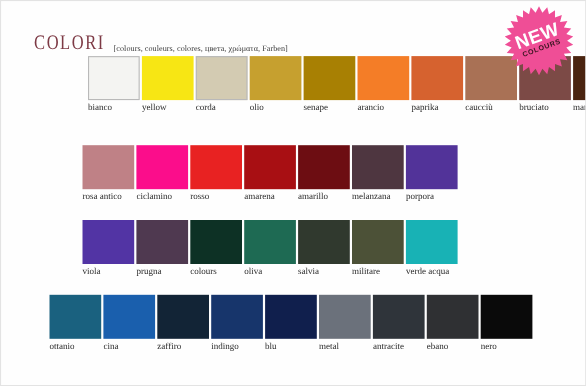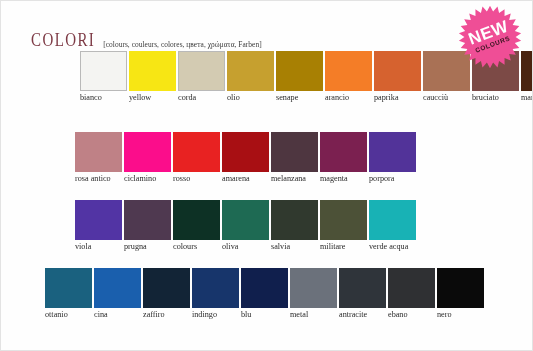--- a/index.html
+++ b/index.html
@@ -183,26 +183,26 @@
       </div>
       <div class="cell">
         <div class="swatch" style="background: rgb(232, 34, 34);"></div>
         <div class="label">rosso</div>
       </div>
       <div class="cell">
         <div class="swatch" style="background: rgb(168, 15, 19);"></div>
         <div class="label">amarena</div>
       </div>
       <div class="cell">
+        <div class="swatch" style="background: rgb(109, 13, 18);"></div>
+        <div class="label">amarillo</div>
+      </div>
+      <div class="cell">
         <div class="swatch" style="background: rgb(78, 54, 64);"></div>
         <div class="label">melanzana</div>
-      </div>
-      <div class="cell">
-        <div class="swatch" style="background: rgb(123, 32, 80);"></div>
-        <div class="label">magenta</div>
       </div>
       <div class="cell">
         <div class="swatch" style="background: rgb(82, 51, 153);"></div>
         <div class="label">porpora</div>
       </div>
     </div>
   <div class="row" id="row-3">
       <div class="cell">
         <div class="swatch" style="background: rgb(82, 52, 164);"></div>
         <div class="label">viola</div>

